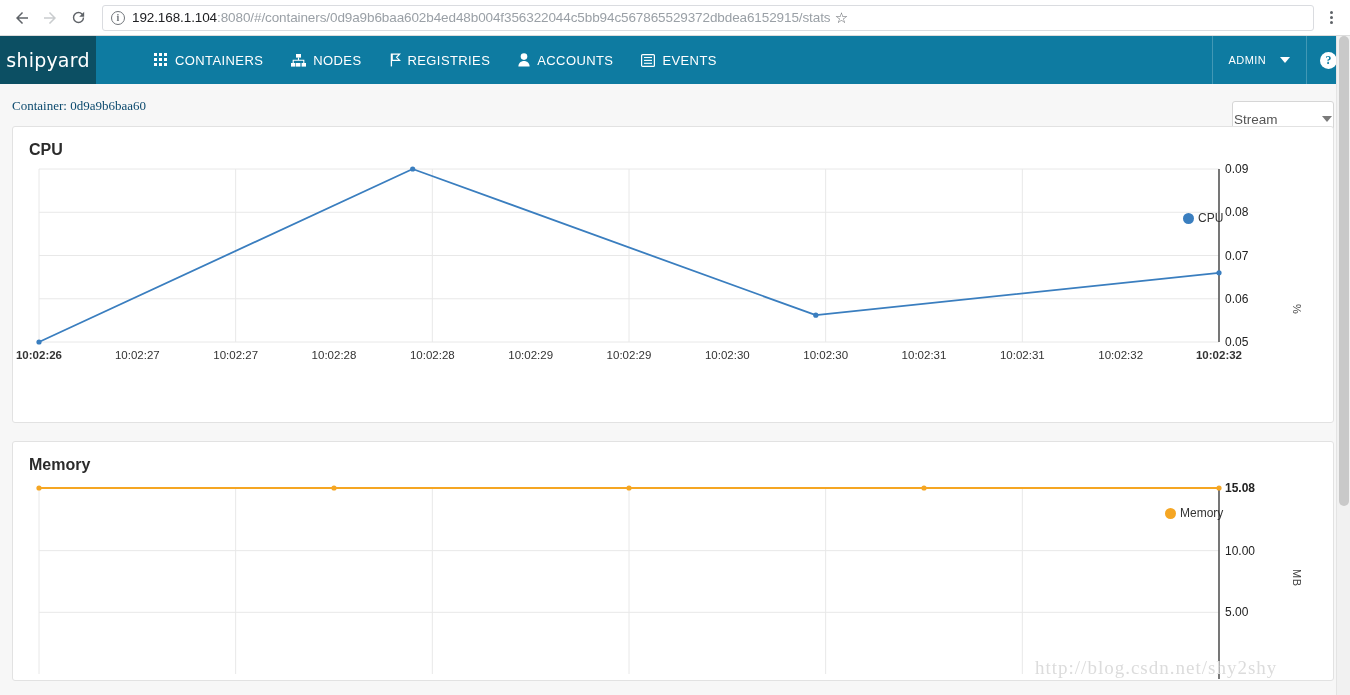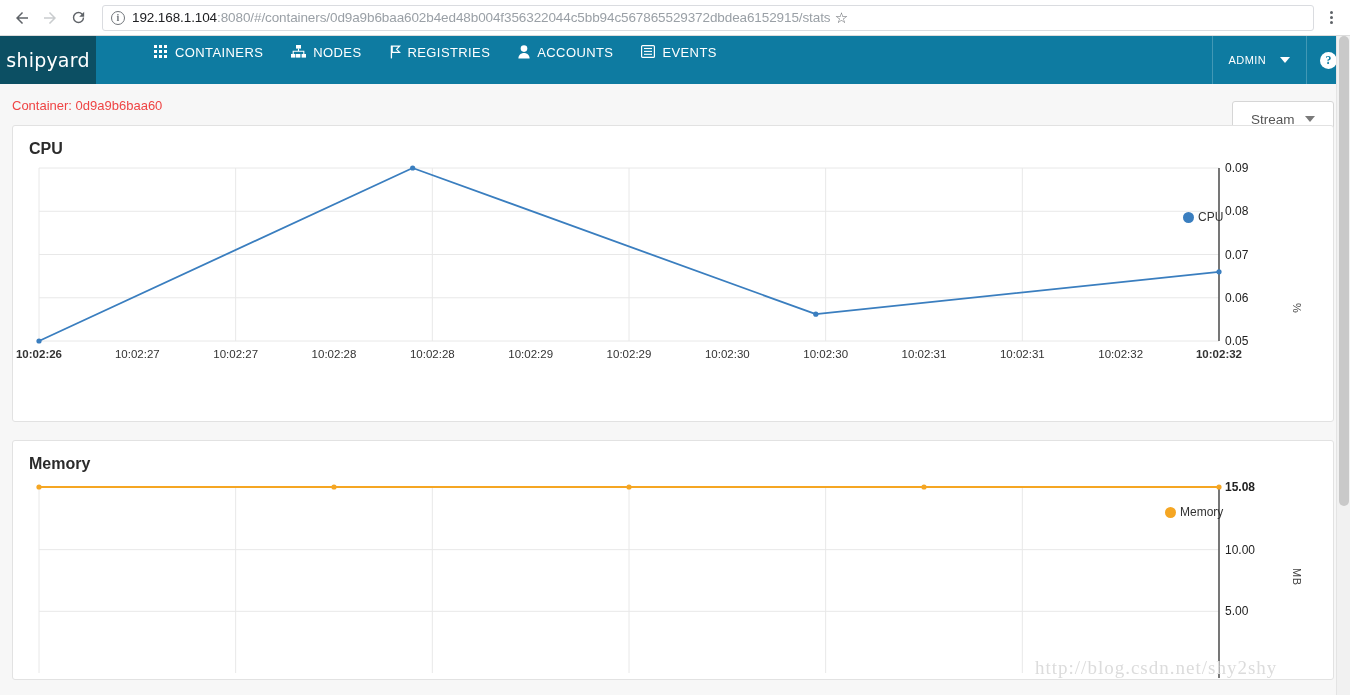--- a/index.html
+++ b/index.html
@@ -87,22 +87,22 @@
     background: #0c4f63;
     width: 96px;
     display: flex; align-items: center; justify-content: center;
     font-size: 19px;
     letter-spacing: 0.2px;
     font-family: "DejaVu Sans", sans-serif;
     color: #ffffff;
   }
   .nav-items { display: flex; align-items: stretch; }
   .nav-item {
-    display: flex; align-items: flex-start; gap: 7px;
-    padding: 9px 14px;
+    display: flex; align-items: center; gap: 7px;
+    padding: 0 14px;
     font-size: 13px;
     letter-spacing: 0.4px;
     color: #ffffff;
     white-space: nowrap;
   }
   .nav-item .ico { display: flex; align-items: center; }
   .nav-right {
     margin-left: auto;
     display: flex; align-items: stretch;
   }
@@ -140,31 +140,32 @@
   .page-title {
     font-size: 25px;
     font-weight: bold;
     color: #2f2f2f;
     letter-spacing: -0.2px;
     margin: 0 0 5px 0;
     line-height: 1.05;
   }
   .page-sub {
     font-size: 13px;
-    color: #ef4444;
+    color: #0c4a6e;
+    font-family: Liberation Serif, serif;
   }
   .stream-btn {
     position: absolute;
     right: 16px; top: 17px;
     width: 102px; height: 36px;
     background: #fff;
     border: 1px solid #d6d6d6;
     border-radius: 3px;
     display: flex; align-items: center;
-    padding: 0 18px;
+    padding: 0 1px;
     font-size: 13.5px;
     color: #555;
   }
   .stream-btn .caret {
     margin-left: auto;
     width: 0; height: 0;
     border-left: 5px solid transparent;
     border-right: 5px solid transparent;
     border-top: 6px solid #7a7a7a;
   }

